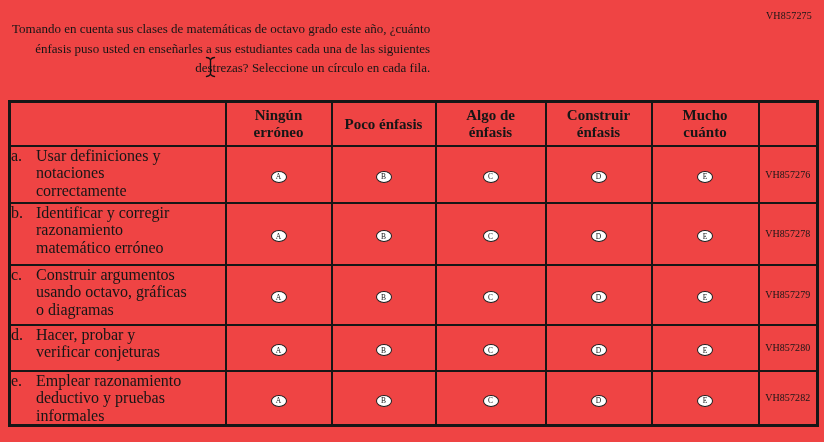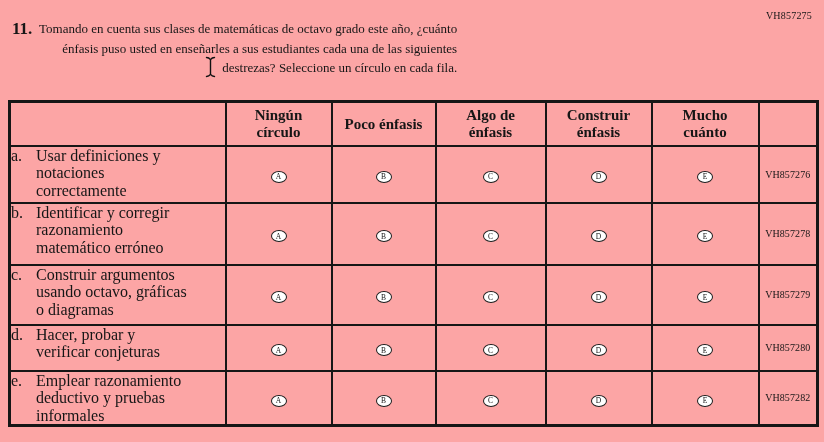--- a/index.html
+++ b/index.html
@@ -6,21 +6,21 @@
   html, body { margin: 0; padding: 0; }
   body {
     font-family: "Liberation Serif", "DejaVu Serif", serif;
     color: #161616;
     background: #ffffff;
   }
   .page {
     position: relative;
     width: 824px;
     height: 442px;
-    background: #fca5a5;
+    background: #ef4444;
     overflow: hidden;
   }
   .form-code {
     position: absolute;
     top: 10px;
     right: 12px;
     font-size: 10px;
     letter-spacing: 0.2px;
   }
   .question {
@@ -114,21 +114,20 @@
   }
 </style>
 </head>
 <body>
 
 <div class="page">
 
   <div class="form-code">VH857275</div>
 
   <div class="question">
-    <div class="q-num">11.</div>
     <div class="q-text">Tomando en cuenta sus clases de matemáticas de octavo grado este año, ¿cuánto
 énfasis puso usted en enseñarles a sus estudiantes cada una de las siguientes
 destrezas? Seleccione un círculo en cada fila.</div>
   </div>
 
   <svg class="text-cursor" viewBox="0 0 11 22" xmlns="http://www.w3.org/2000/svg">
     <path d="M1.5 1.5 C3.5 1.5 4.6 2.4 5.5 3.6 C6.4 2.4 7.5 1.5 9.5 1.5 M5.5 3.6 L5.5 18.4 M1.5 20.5 C3.5 20.5 4.6 19.6 5.5 18.4 C6.4 19.6 7.5 20.5 9.5 20.5" stroke="#111111" stroke-width="1.4" fill="none" stroke-linecap="round"></path>
   </svg>
 
   <table class="grid">
@@ -138,21 +137,21 @@
       <col style="width:104px">
       <col style="width:110px">
       <col style="width:106px">
       <col style="width:107px">
       <col style="width:59px">
     </colgroup>
     <thead>
       <tr>
         <th></th>
         <th>Ningún
-círculo</th>
+erróneo</th>
         <th>Poco énfasis</th>
         <th>Algo de
 énfasis</th>
         <th>Construir
 énfasis</th>
         <th>Mucho
 cuánto</th>
         <th></th>
       </tr>
     </thead>

